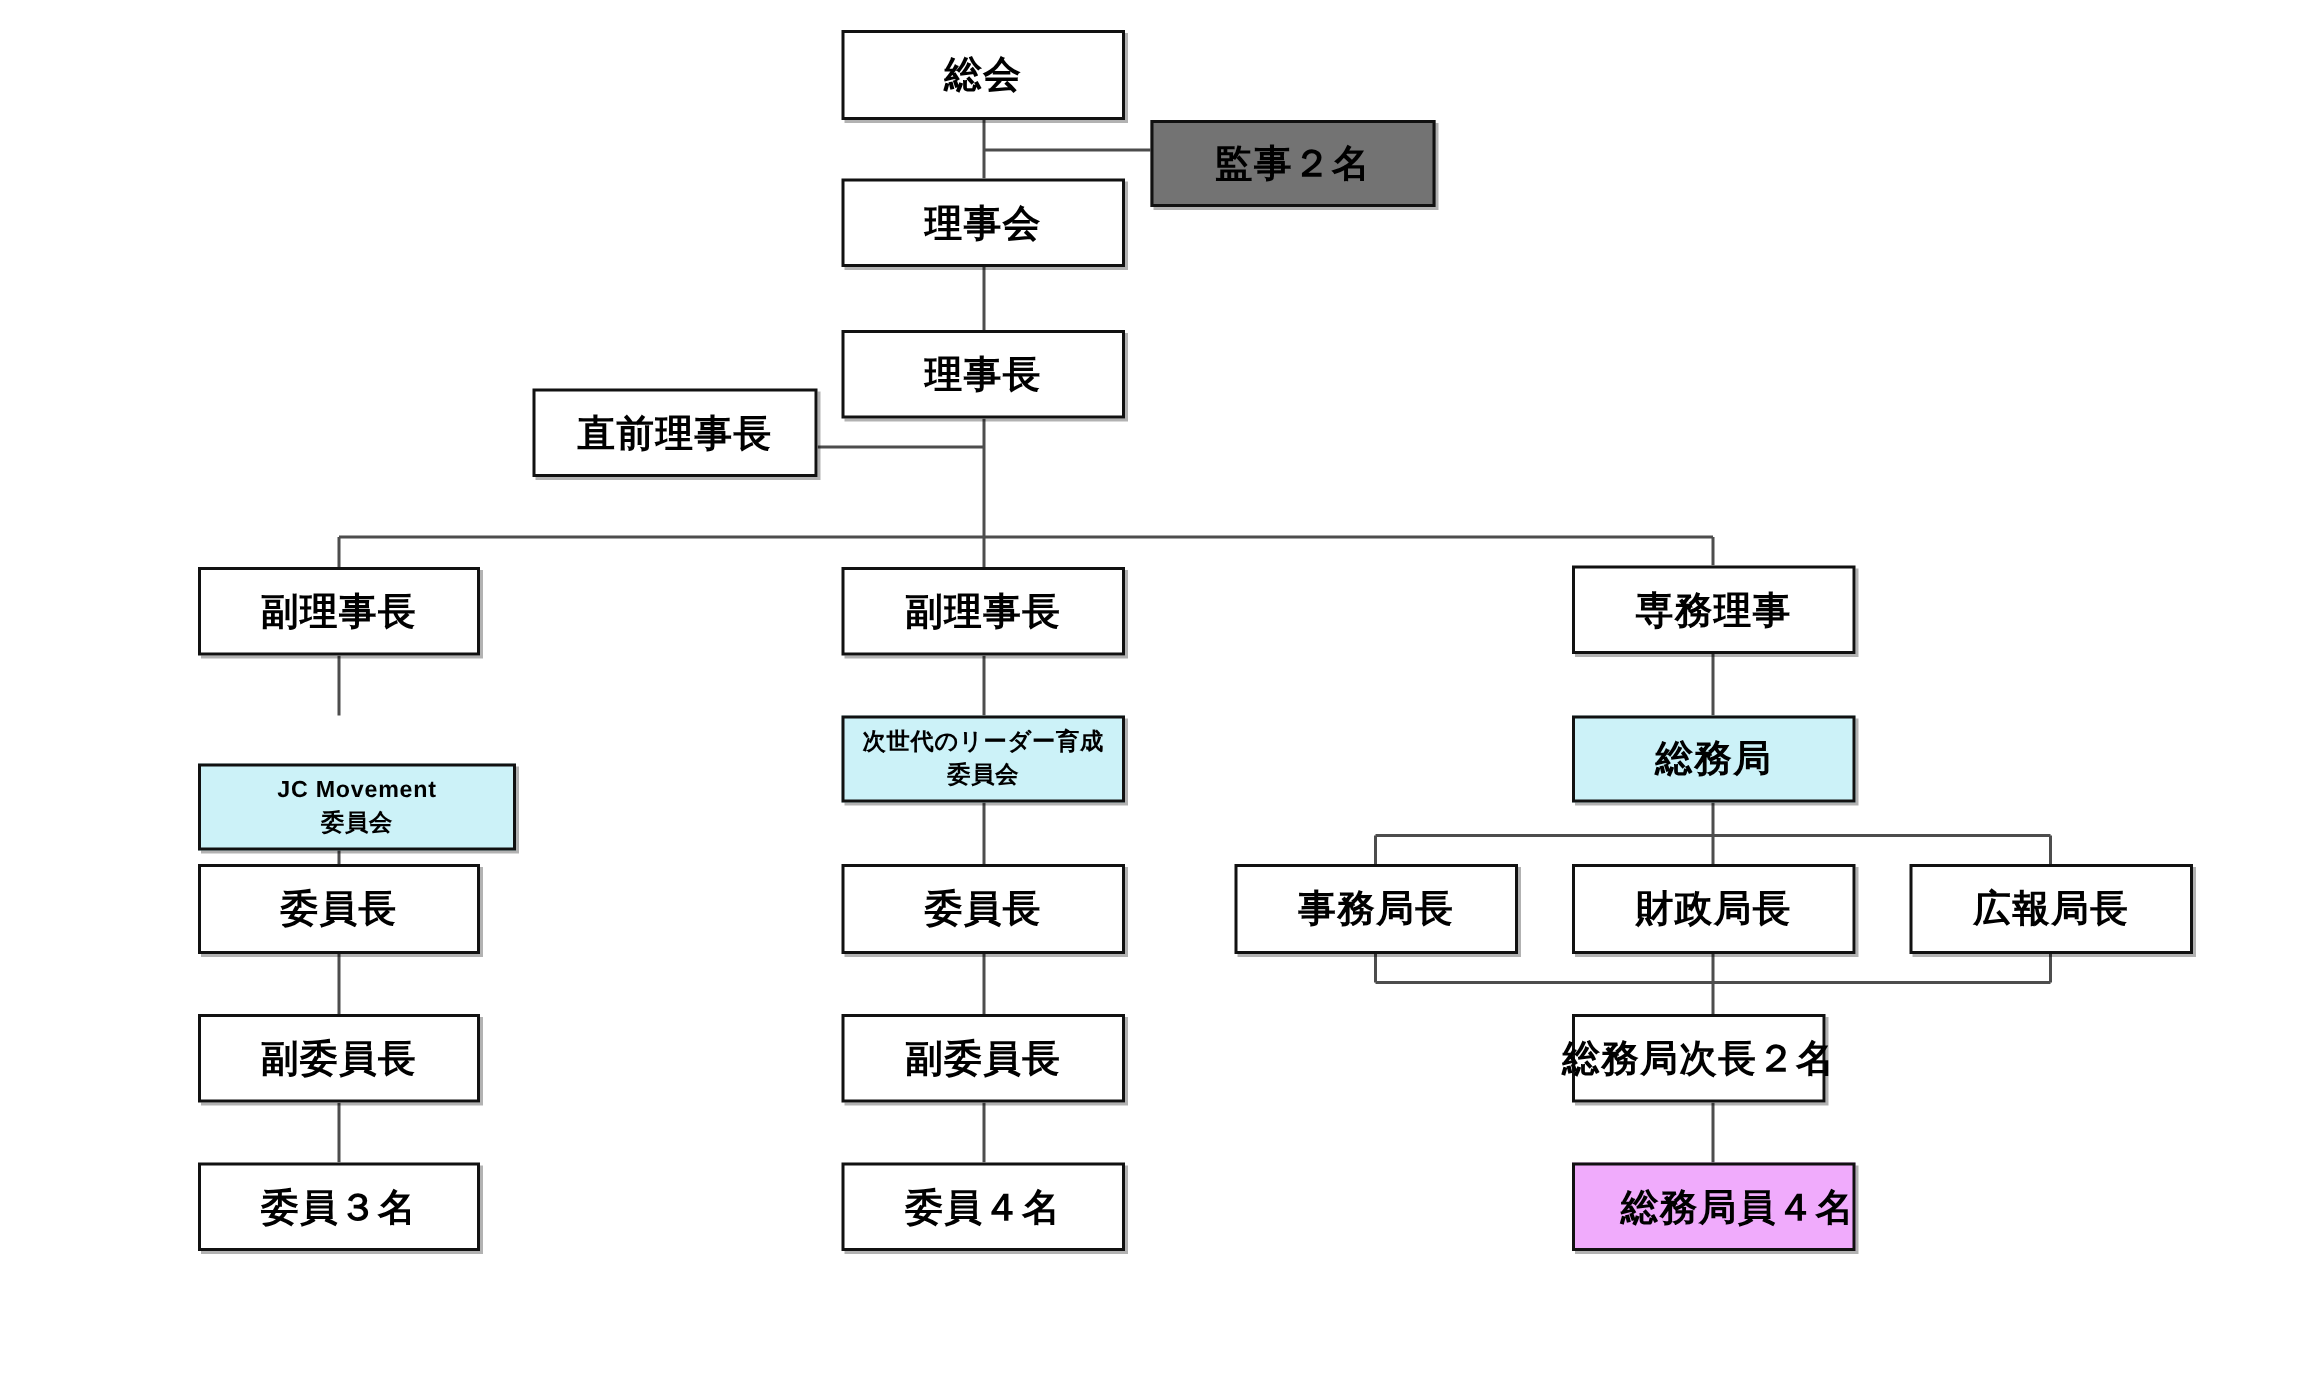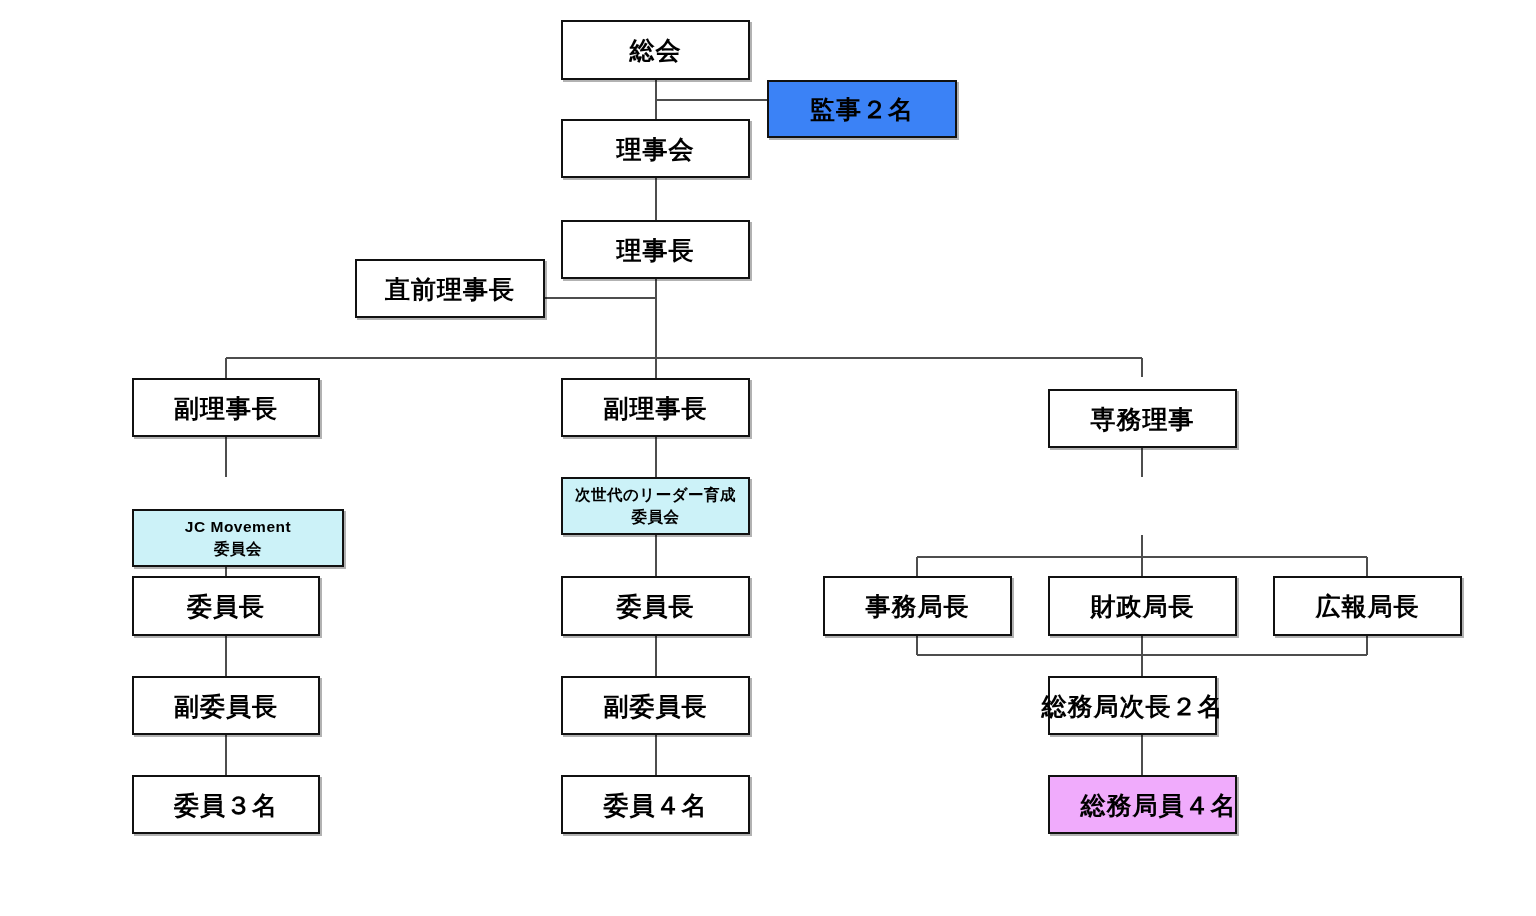--- a/index.html
+++ b/index.html
@@ -73,48 +73,51 @@
     <div class="seg" style="background: rgb(77, 77, 77); left: 916px; top: 636px; width: 2px; height: 19px;"></div>
     <div class="seg" style="background: rgb(77, 77, 77); left: 1366px; top: 636px; width: 2px; height: 19px;"></div>
     <div class="seg" style="background: rgb(77, 77, 77); left: 917px; top: 654px; width: 450px; height: 2px;"></div>
     <div class="seg" style="background: rgb(77, 77, 77); left: 1141px; top: 636px; width: 2px; height: 40px;"></div>
     <div class="seg" style="background: rgb(77, 77, 77); left: 225px; top: 735px; width: 2px; height: 40px;"></div>
     <div class="seg" style="background: rgb(77, 77, 77); left: 655px; top: 735px; width: 2px; height: 40px;"></div>
     <div class="seg" style="background: rgb(77, 77, 77); left: 1141px; top: 735px; width: 2px; height: 40px;"></div>
     <div class="node" style="left: 561px; top: 20px; width: 189px; height: 60px; border-color: rgb(17, 17, 17); background: rgb(255, 255, 255);">
       <div class="line">総会</div>
     </div>
-    <div class="node" style="left: 767px; top: 80px; width: 190px; height: 58px; border-color: rgb(17, 17, 17); background: #3b82f6;">
+    <div class="node" style="left: 767px; top: 80px; width: 190px; height: 58px; border-color: rgb(17, 17, 17); background: #737373;">
       <div class="line">監事２名</div>
     </div>
     <div class="node" style="left: 561px; top: 119px; width: 189px; height: 59px; border-color: rgb(17, 17, 17); background: rgb(255, 255, 255);">
       <div class="line">理事会</div>
     </div>
     <div class="node" style="left: 561px; top: 220px; width: 189px; height: 59px; border-color: rgb(17, 17, 17); background: rgb(255, 255, 255);">
       <div class="line">理事長</div>
     </div>
     <div class="node" style="left: 355px; top: 259px; width: 190px; height: 59px; border-color: rgb(17, 17, 17); background: rgb(255, 255, 255);">
       <div class="line">直前理事長</div>
     </div>
     <div class="node" style="left: 132px; top: 378px; width: 188px; height: 59px; border-color: rgb(17, 17, 17); background: rgb(255, 255, 255);">
       <div class="line">副理事長</div>
     </div>
     <div class="node" style="left: 561px; top: 378px; width: 189px; height: 59px; border-color: rgb(17, 17, 17); background: rgb(255, 255, 255);">
       <div class="line">副理事長</div>
     </div>
-    <div class="node" style="left: 1048px; top: 377px; width: 189px; height: 59px; border-color: rgb(17, 17, 17); background: rgb(255, 255, 255); margin-top: 12px;">
+    <div class="node" style="left: 1048px; top: 377px; width: 189px; height: 59px; border-color: rgb(17, 17, 17); background: rgb(255, 255, 255);">
       <div class="line">専務理事</div>
     </div>
     <div class="node small" style="left: 132px; top: 477px; width: 212px; height: 58px; border-color: rgb(17, 17, 17); background: rgb(204, 242, 248); margin-top: 32px;">
       <div class="line">JC Movement</div>
       <div class="line">委員会</div>
     </div>
     <div class="node small" style="left: 561px; top: 477px; width: 189px; height: 58px; border-color: rgb(17, 17, 17); background: rgb(204, 242, 248);">
       <div class="line">次世代のリーダー育成</div>
       <div class="line">委員会</div>
+    </div>
+    <div class="node" style="left: 1048px; top: 477px; width: 189px; height: 58px; border-color: rgb(17, 17, 17); background: rgb(204, 242, 248);">
+      <div class="line">総務局</div>
     </div>
     <div class="node" style="left: 132px; top: 576px; width: 188px; height: 60px; border-color: rgb(17, 17, 17); background: rgb(255, 255, 255);">
       <div class="line">委員長</div>
     </div>
     <div class="node" style="left: 561px; top: 576px; width: 189px; height: 60px; border-color: rgb(17, 17, 17); background: rgb(255, 255, 255);">
       <div class="line">委員長</div>
     </div>
     <div class="node" style="left: 823px; top: 576px; width: 189px; height: 60px; border-color: rgb(17, 17, 17); background: rgb(255, 255, 255);">
       <div class="line">事務局長</div>
     </div>

